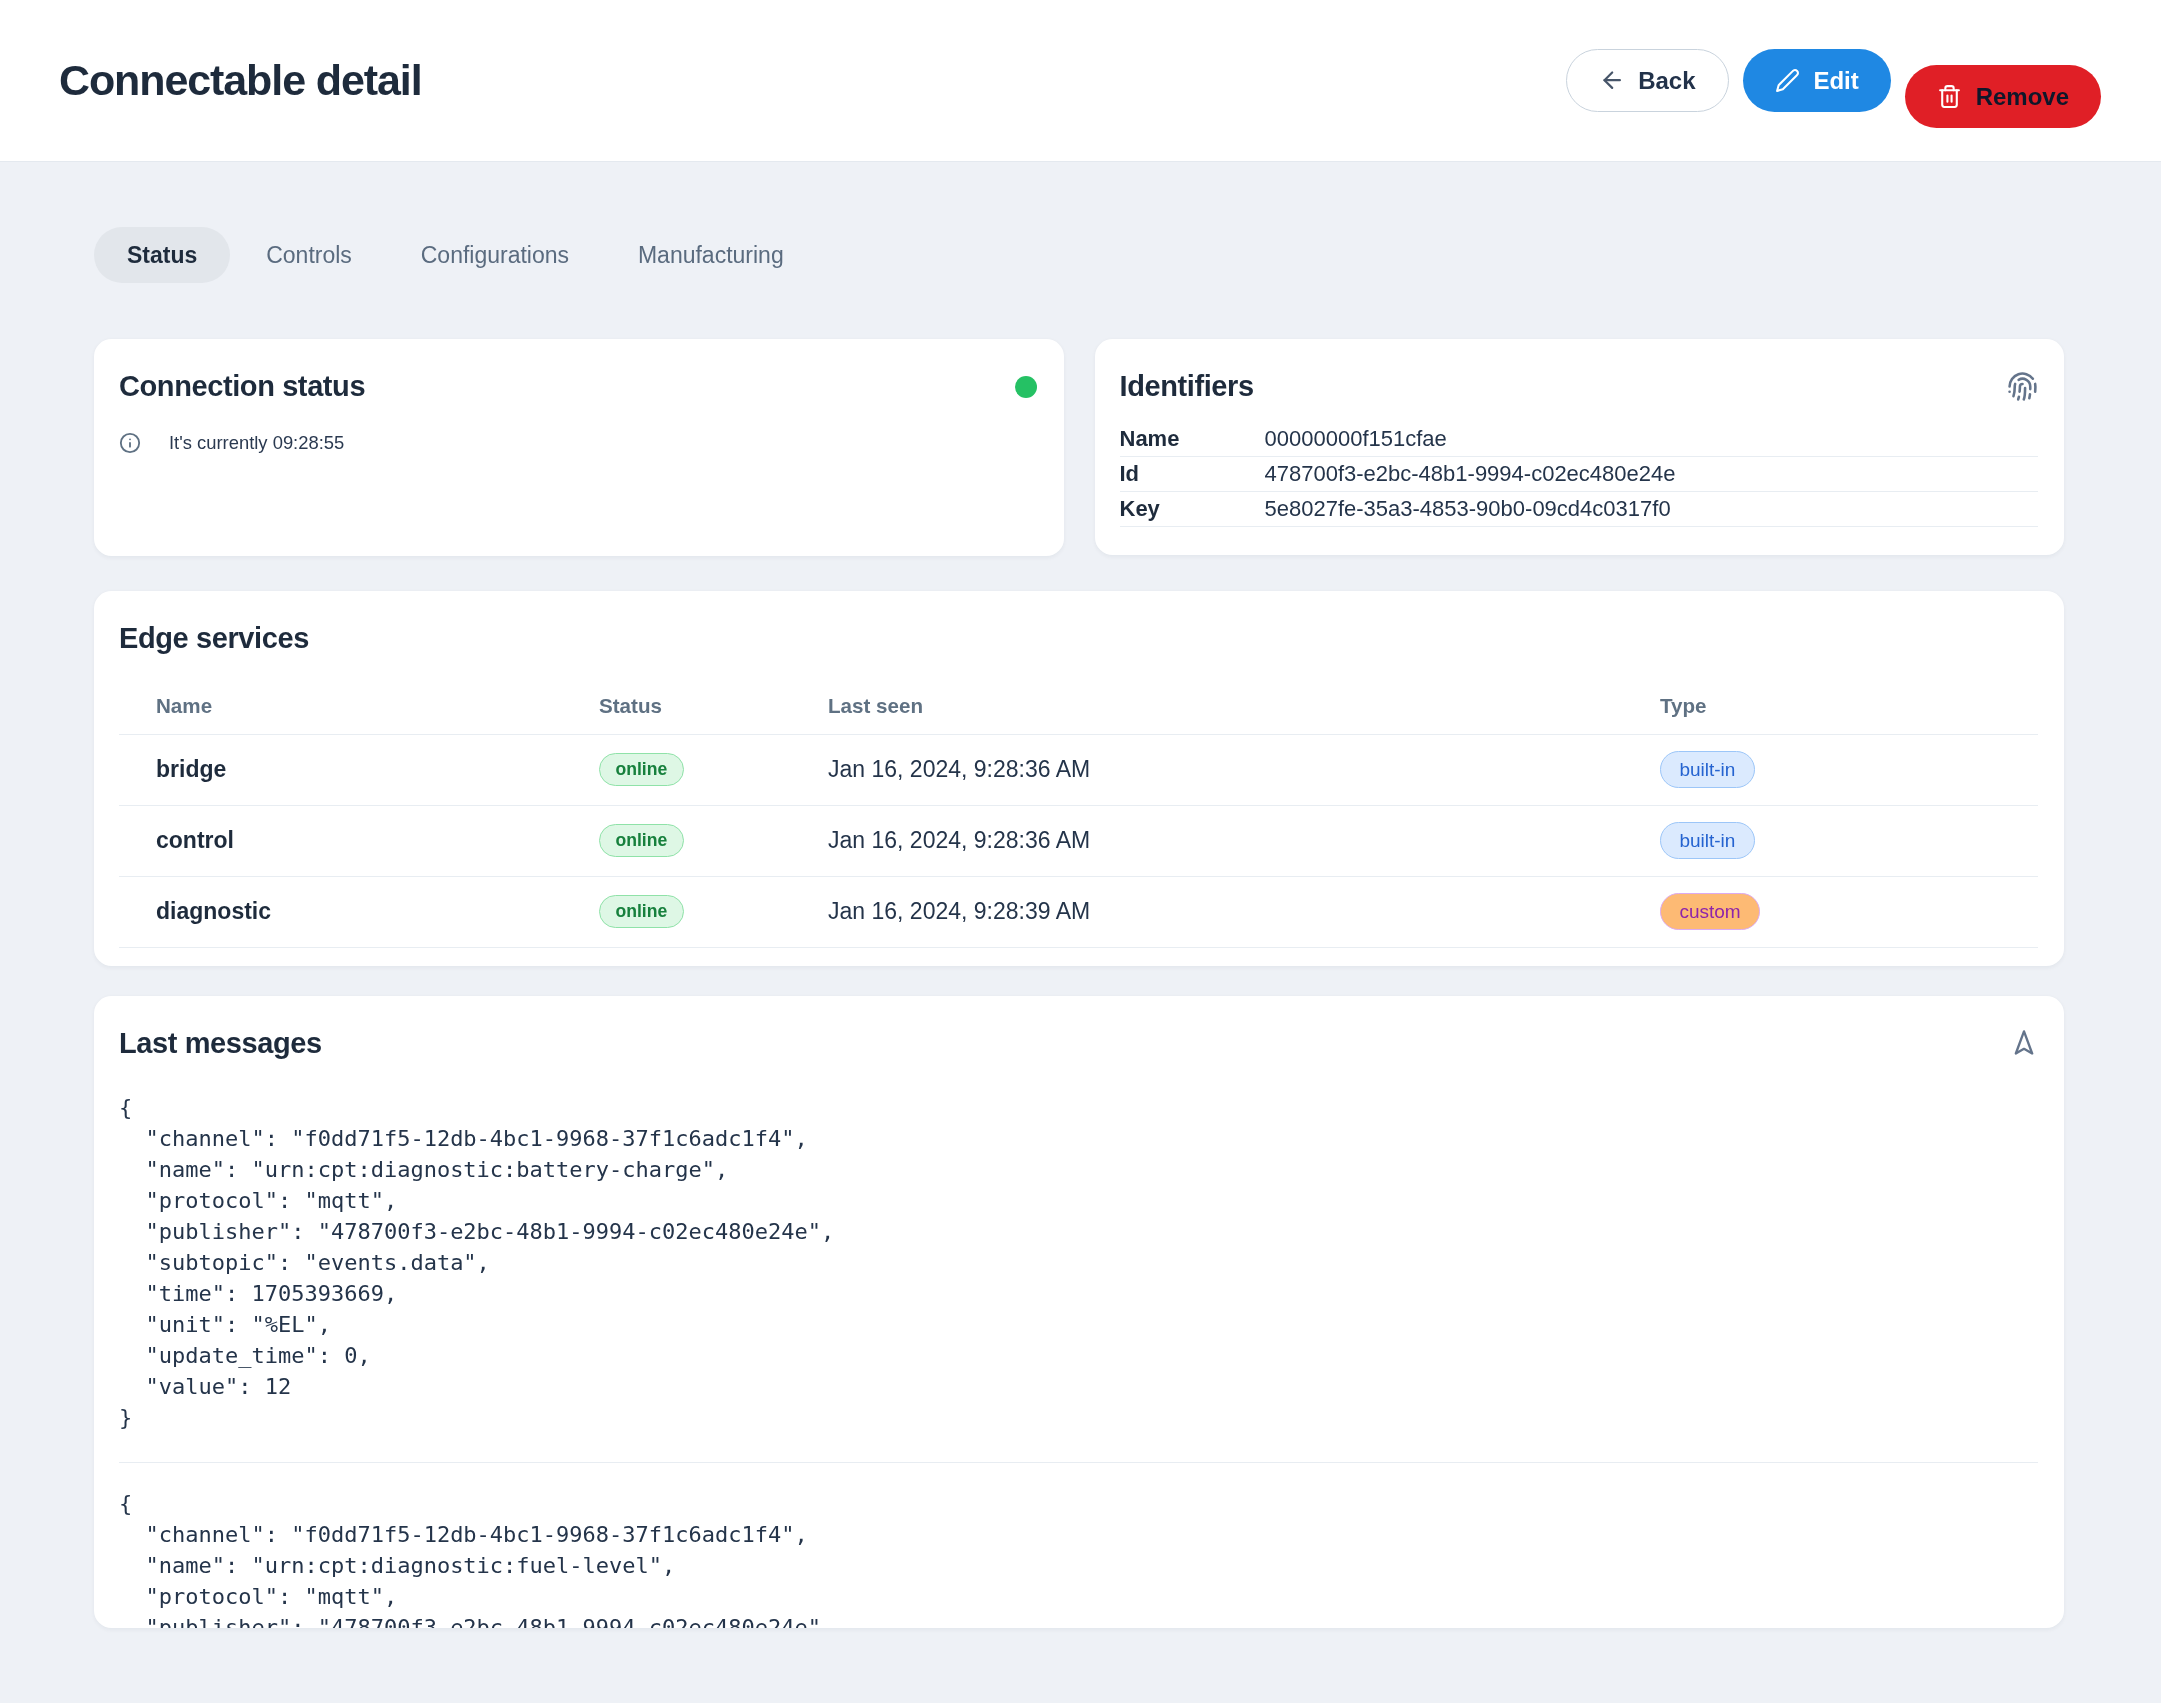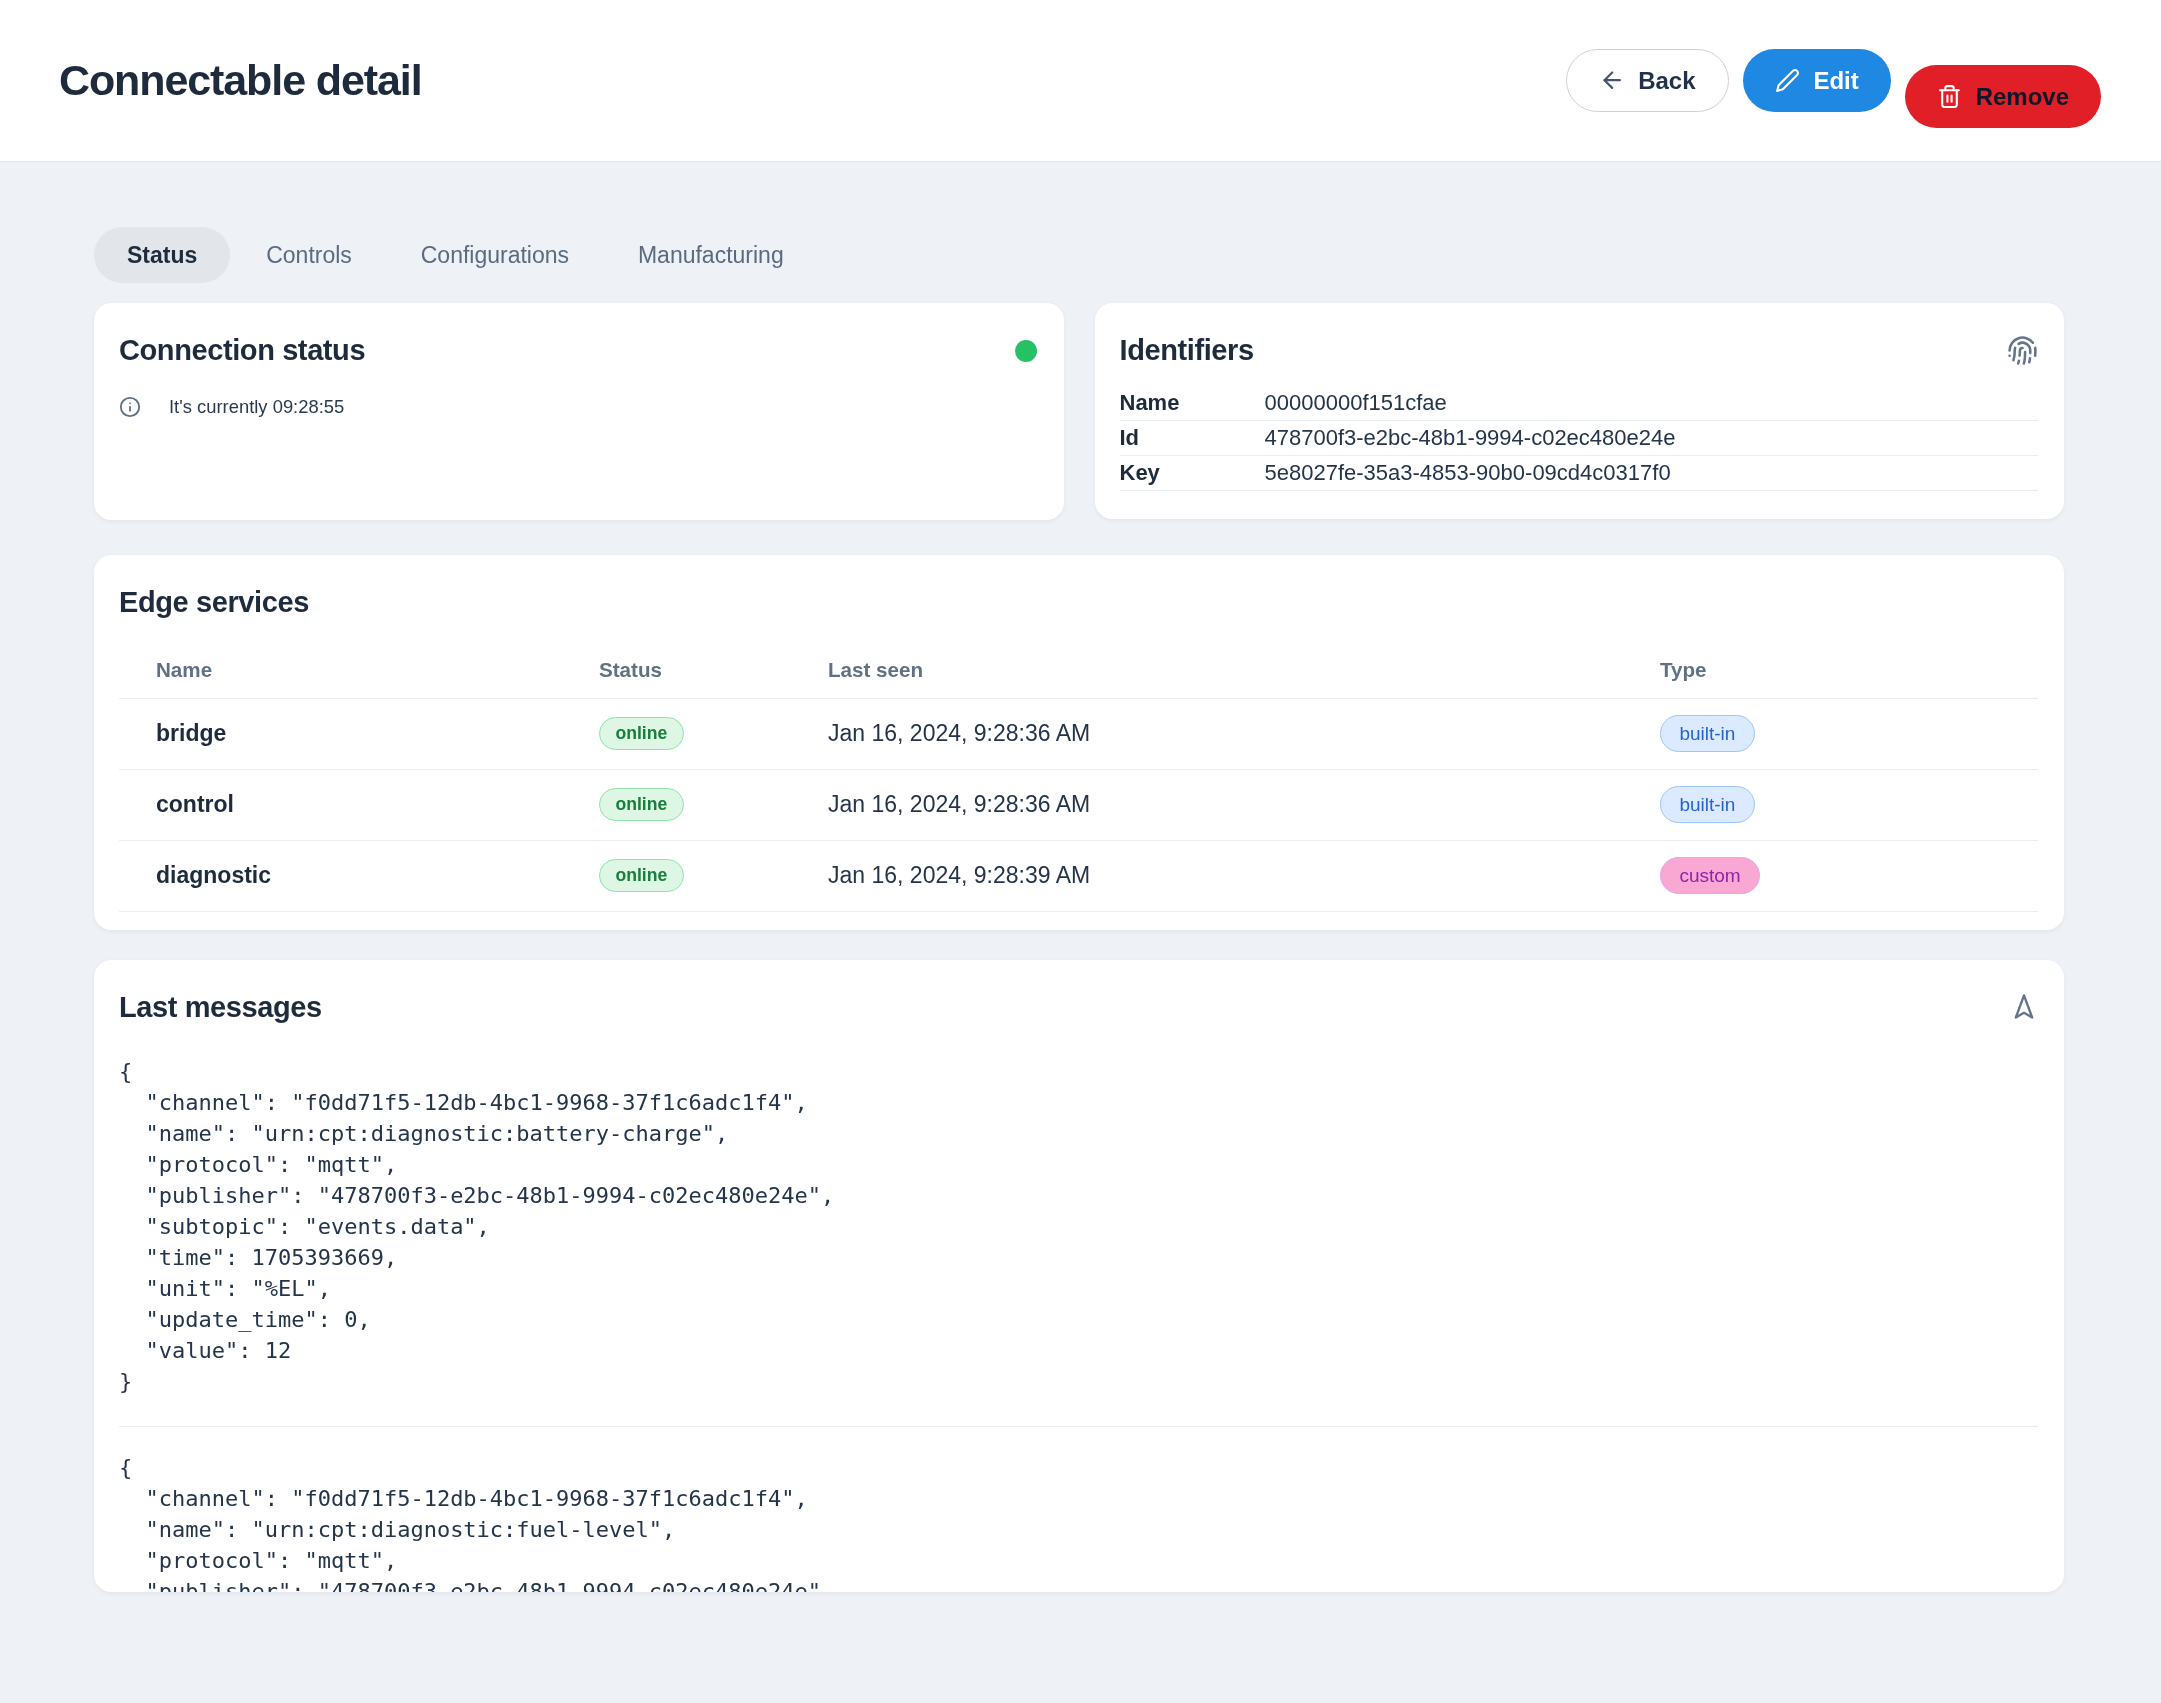--- a/index.html
+++ b/index.html
@@ -67,21 +67,21 @@
     background: transparent;
     cursor: pointer;
   }
   .tab.active {
     background: #e2e6eb;
     color: #1e2b3c;
     font-weight: 700;
   }
 
   .cards-row {
-    margin-top: 20px;
+    margin-top: 56px;
     display: grid;
     grid-template-columns: 1fr 1fr;
     gap: 31px;
   }
 
   .card {
     background: #ffffff;
     border-radius: 17.6px;
     box-shadow: 0 1.5px 4.4px rgba(20, 32, 50, 0.05);
     padding: 31px 26.4px 26.4px 25px;
@@ -178,21 +178,21 @@
     padding: 6.6px 18.4px;
     font-size: 19px;
     font-weight: 500;
   }
   .type-blue {
     background: #dbeafe;
     border: 1.5px solid #9cc6f8;
     color: #2563d0;
   }
   .type-purple {
-    background: #f9a8d4;
+    background: #fdba74;
     border: 1.5px solid #dcaaf0;
     color: #8e24aa;
   }
 
   
   .msg-card {
     margin-top: 30px;
     height: 632px;
     overflow: hidden;
   }

